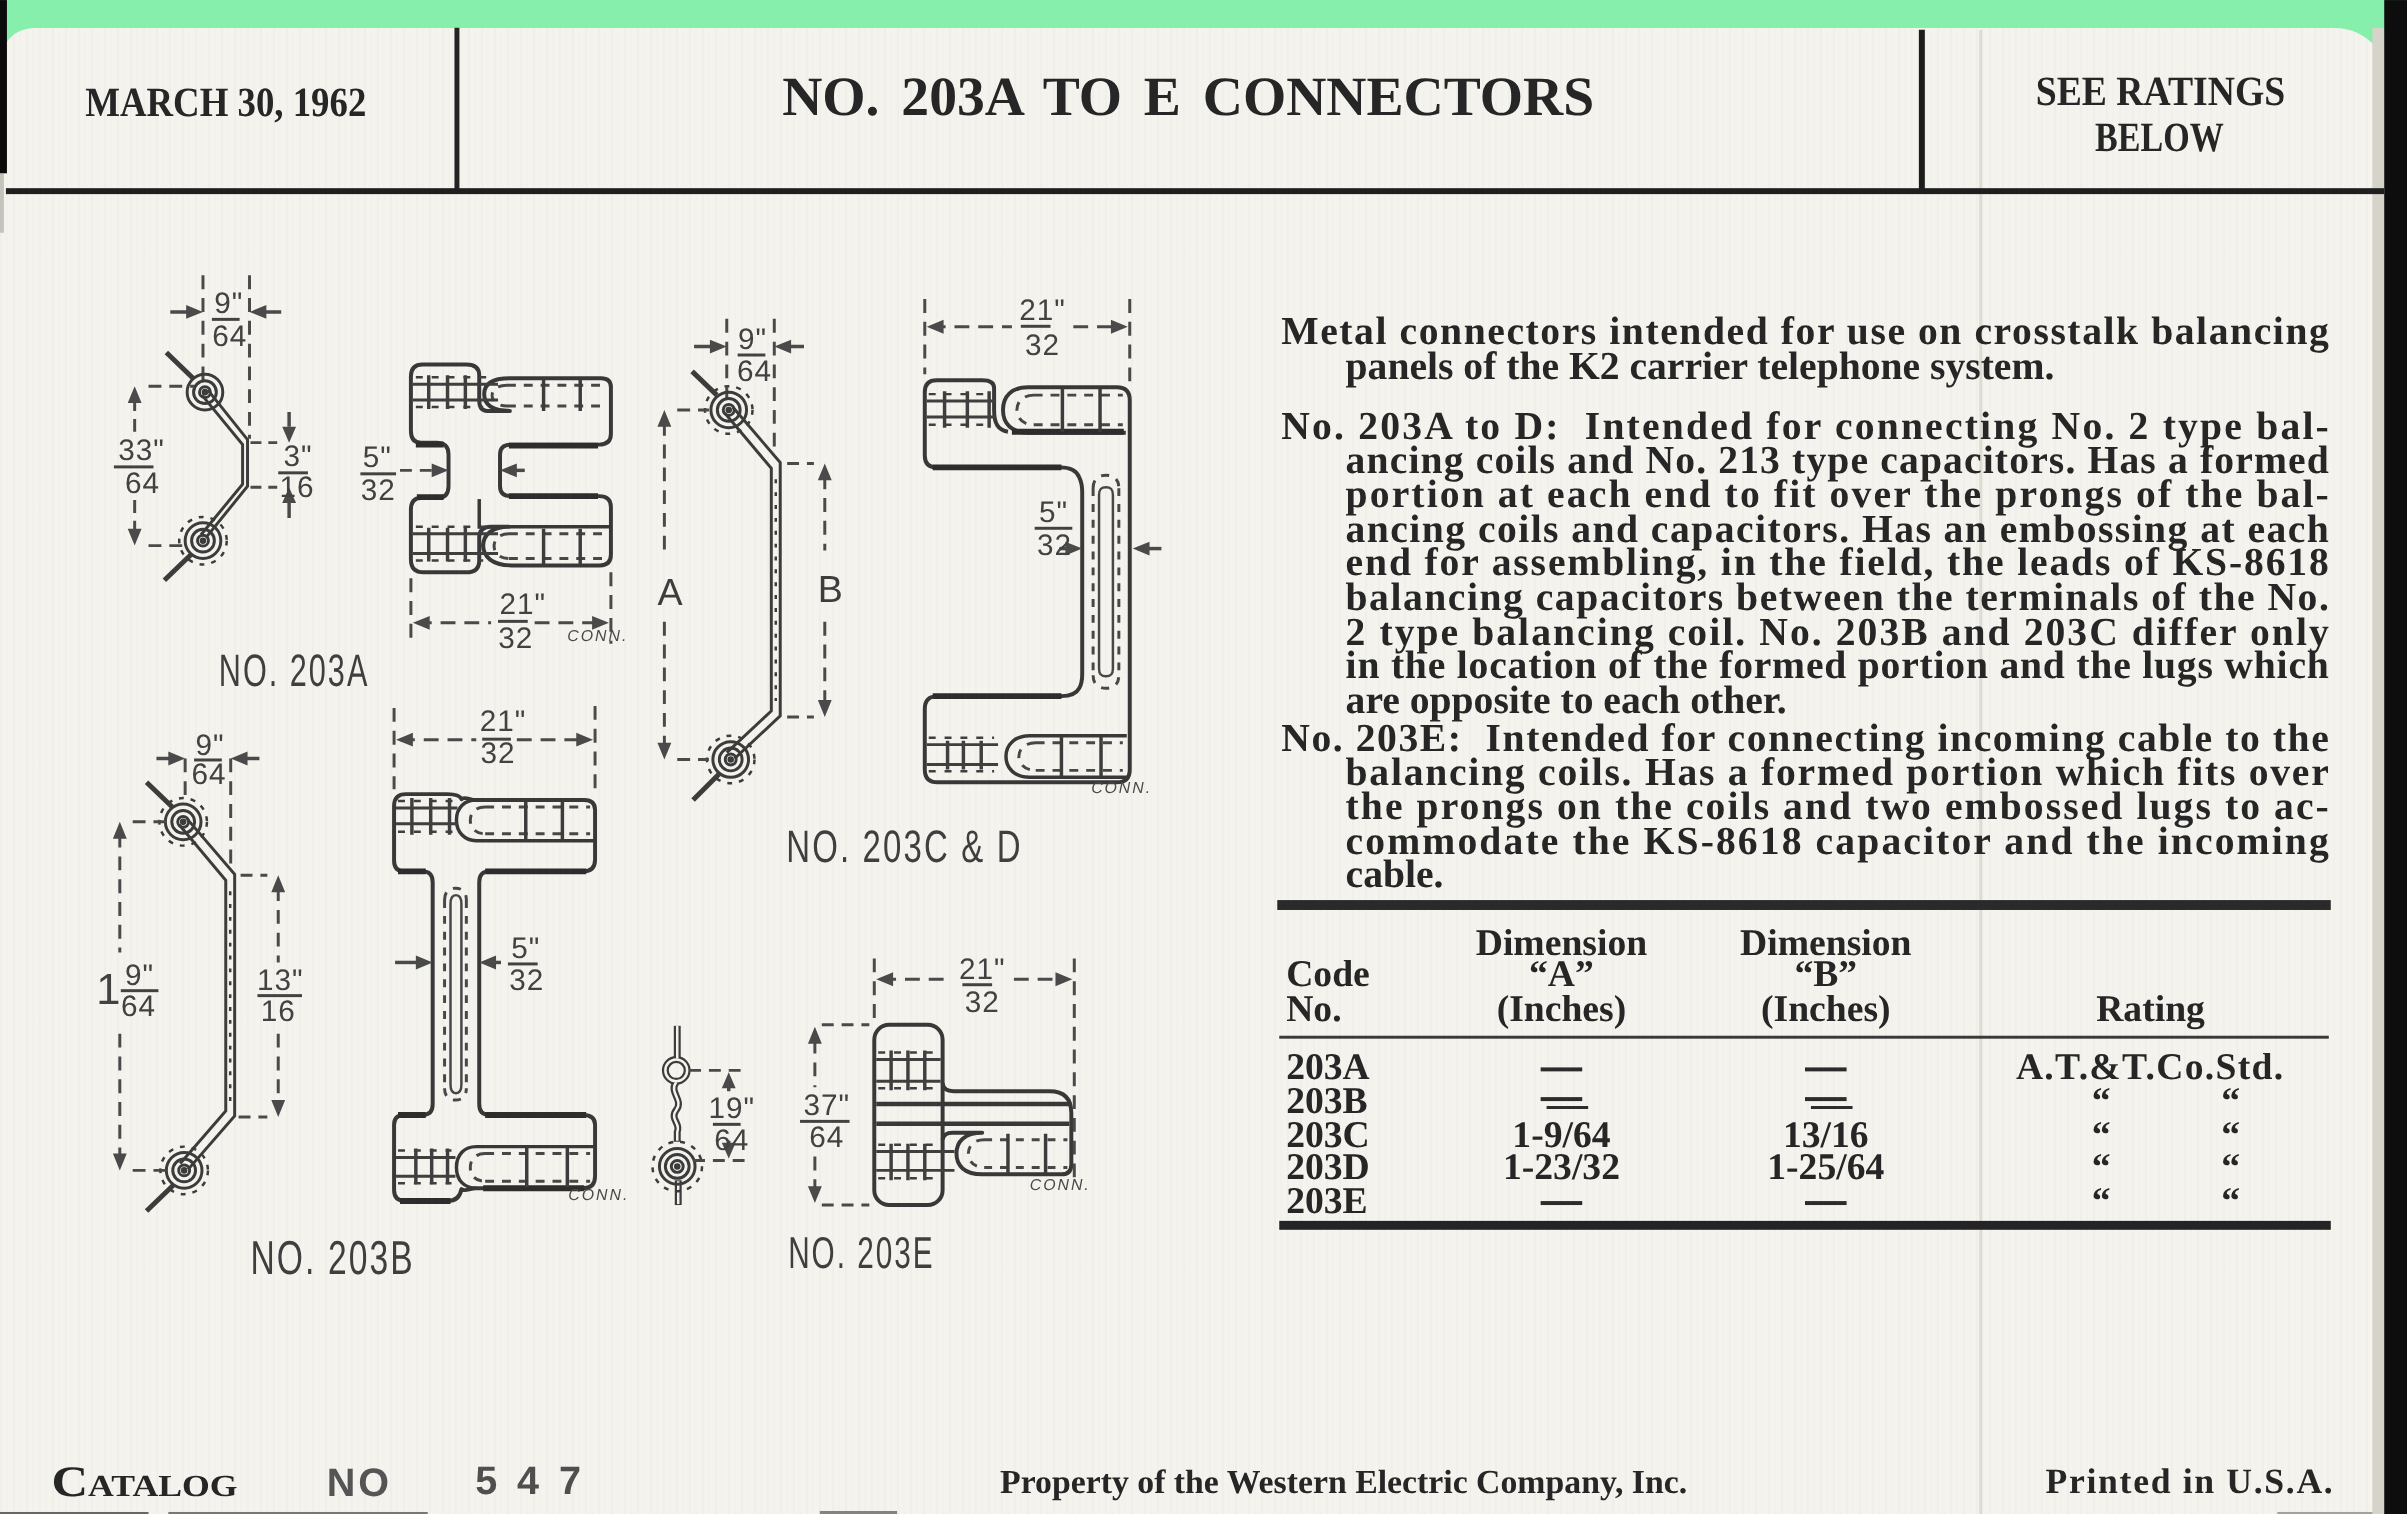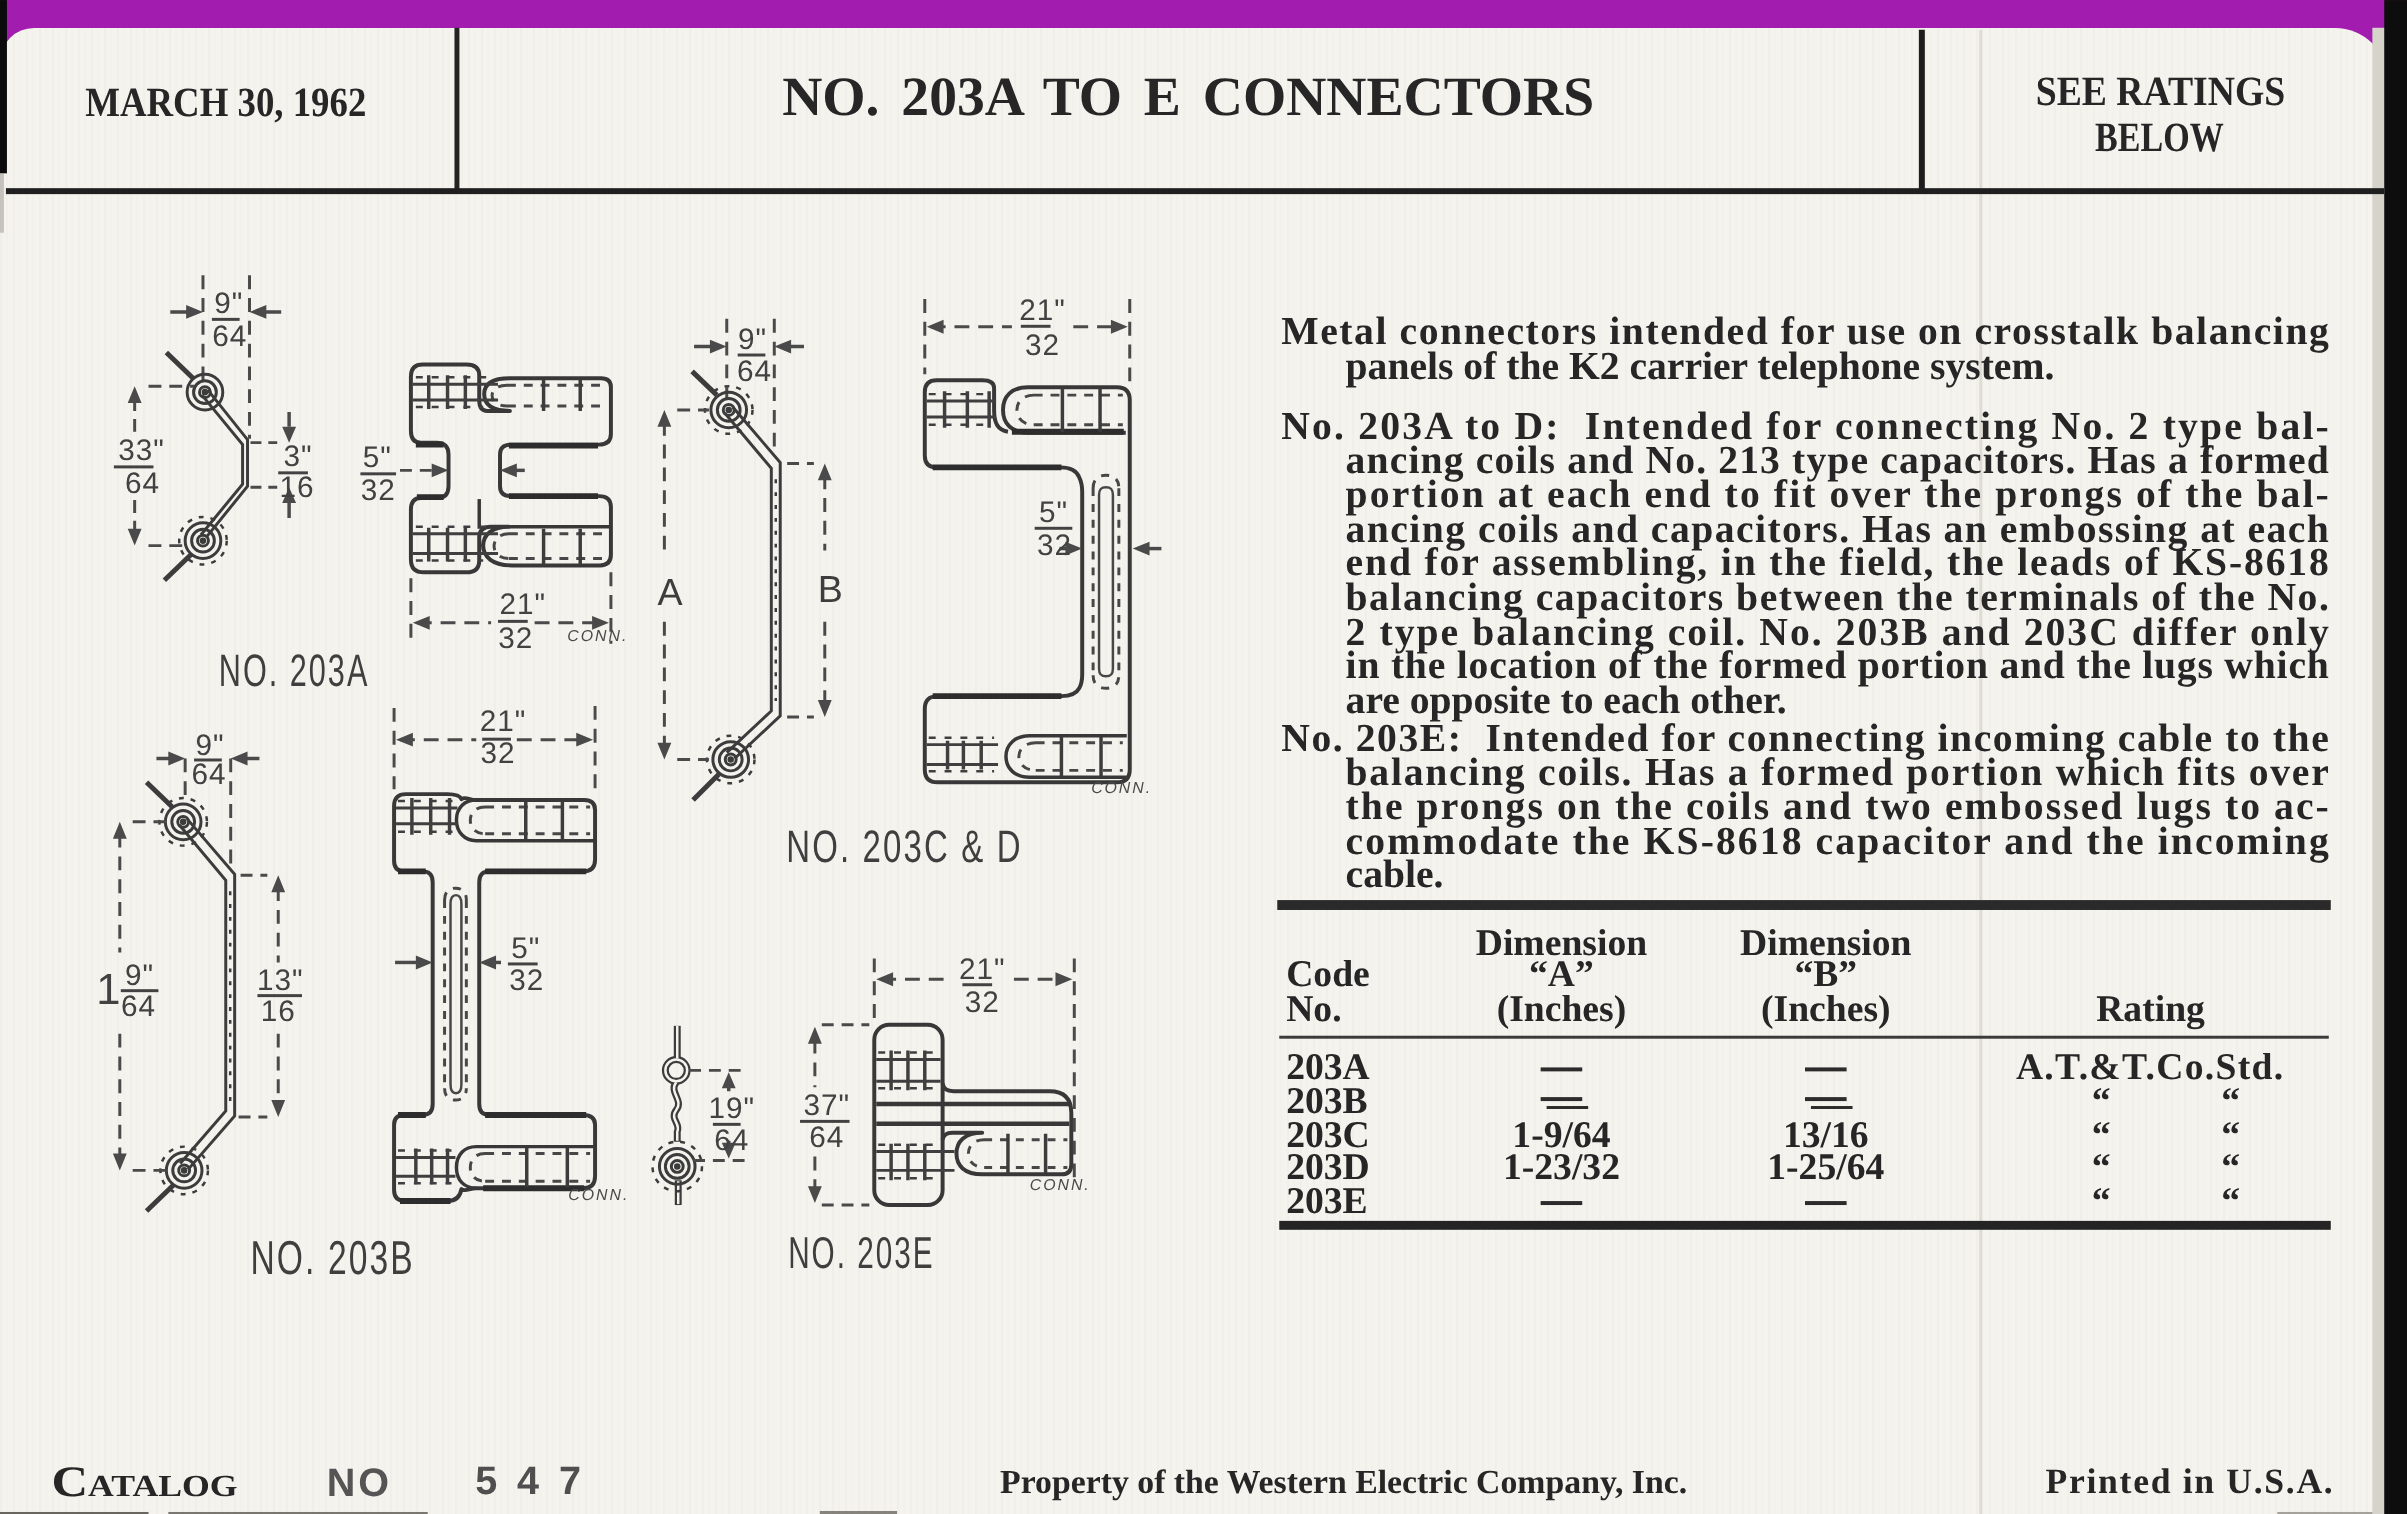--- a/index.html
+++ b/index.html
@@ -1,16 +1,16 @@
 <!DOCTYPE html>
 <html><head>
 <meta charset="utf-8">
 <style>
   html,body{margin:0;padding:0;background:#0b0b0b;}
-  #page{position:relative;width:2408px;height:1515px;overflow:hidden;background:#a21caf;text-align:right;}
+  #page{position:relative;width:2408px;height:1515px;overflow:hidden;background:#86efac;text-align:right;}
   #paper{position:absolute;left:0px;top:28px;width:2388px;height:1487px;background:#f4f3ee;border-radius:34px 53px 0 0;}
   #paper .tex{position:absolute;inset:0;background:repeating-linear-gradient(90deg,rgba(120,115,100,0.035) 0 2px,rgba(255,255,255,0) 2px 6px,rgba(120,115,100,0.015) 6px 8px,rgba(255,255,255,0) 8px 13px);border-radius:34px 53px 0 0;}
   svg{position:absolute;left:0;top:0;} svg text{text-rendering:geometricPrecision;}
   text{white-space:pre;}
   .ser{font-family:"Liberation Serif",serif;font-weight:bold;fill:#262626;}
   .san{font-family:"Liberation Sans",sans-serif;fill:#3d3d3d;}
   .dim{font-family:"Liberation Sans",sans-serif;fill:#424242;font-size:30px;letter-spacing:1px;}
   .lbl{font-family:"Liberation Sans",sans-serif;fill:#3f3f3f;letter-spacing:3px;}
 </style>
 </head>

